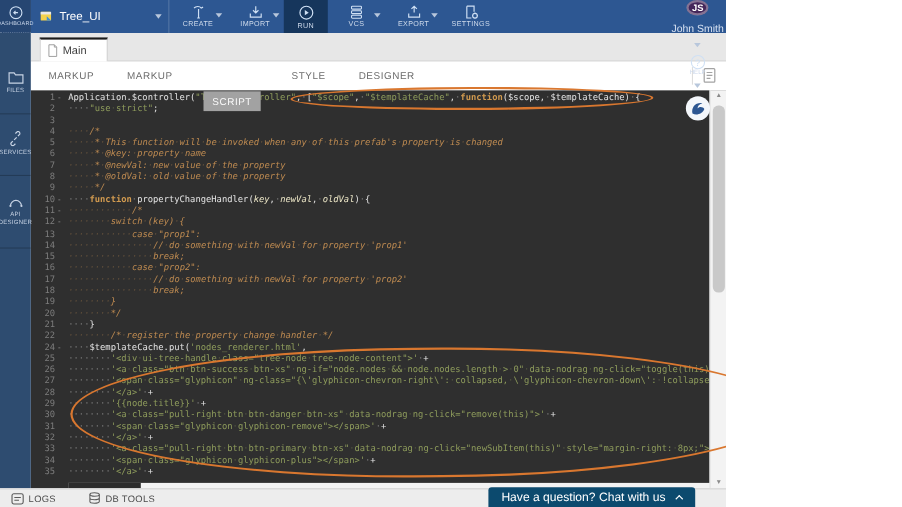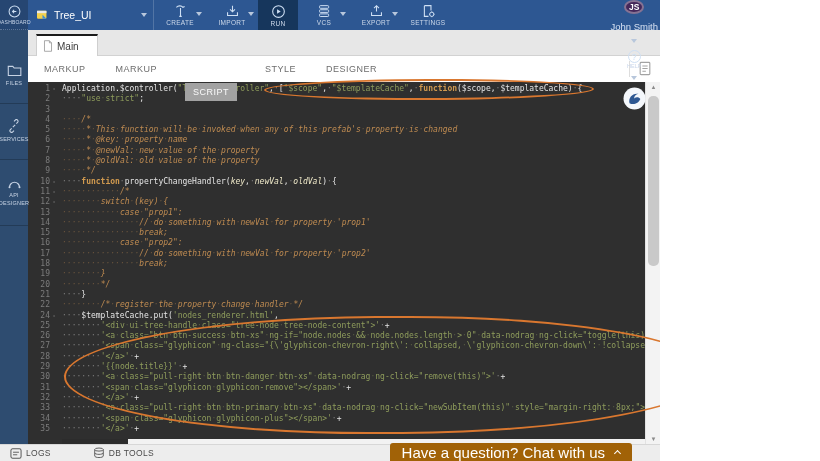--- a/index.html
+++ b/index.html
@@ -75,26 +75,26 @@
   .hthumb { position:absolute; left:0; top:0; width:66px; height:5px; background:#2c2c2c; }
 
   
   .vscroll { position:absolute; right:0; top:82px; width:15px; height:362px; background:#f3f3f3; z-index:2;
              border-left:1px solid #e2e2e2; }
   .varrow { position:absolute; left:0; width:15px; height:10px; color:#8a8a8a; font-size:6px; text-align:center; line-height:10px; cursor:pointer; }
   .vthumb { position:absolute; left:2px; top:14px; width:11px; height:170px; background:#c9c9c9; border-radius:5px; cursor:pointer; }
 
   
   .bottombar { position:absolute; left:0; bottom:0; width:820px; height:17px; background:#ededed;
-               border-top:1px solid #d7d7d7; display:flex; align-items:center; gap:42px; padding-left:10px; z-index:6; }
+               border-top:1px solid #d7d7d7; display:flex; align-items:center; gap:29px; padding-left:10px; z-index:6; }
   .bitem { display:flex; align-items:center; gap:4px; font-size:8.5px; color:#4a4a4a; letter-spacing:.3px; cursor:pointer; }
 
   
-  .chat { position:absolute; right:28px; bottom:0; height:18px; background:#a16207; color:#fff;
-          display:flex; align-items:center; gap:10px; padding:0 12px; font-size:15px;
+  .chat { position:absolute; right:28px; bottom:0; height:18px; background:#0c4a6e; color:#fff;
+          display:flex; align-items:center; gap:10px; padding:0 12px; font-size:11px;
           border-radius:3px 3px 0 0; z-index:7; cursor:pointer; }
   .chev-up { width:5px; height:5px; border:solid #fff; border-width:0 1.6px 1.6px 0; transform:rotate(-135deg); margin-top:3px; }
 
   
   .ann { position:absolute; border:2px solid #d9772f; border-radius:50%; pointer-events:none; z-index:8; }
   .ann1 { left:264px; top:79px; width:330px; height:21px; transform:rotate(-.2deg); }
   .ann2 { left:64px; top:316px; width:650px; height:118px; border-radius:48% / 50%; transform:rotate(-.3deg); }
 
   svg { display:block; }
 </style>

